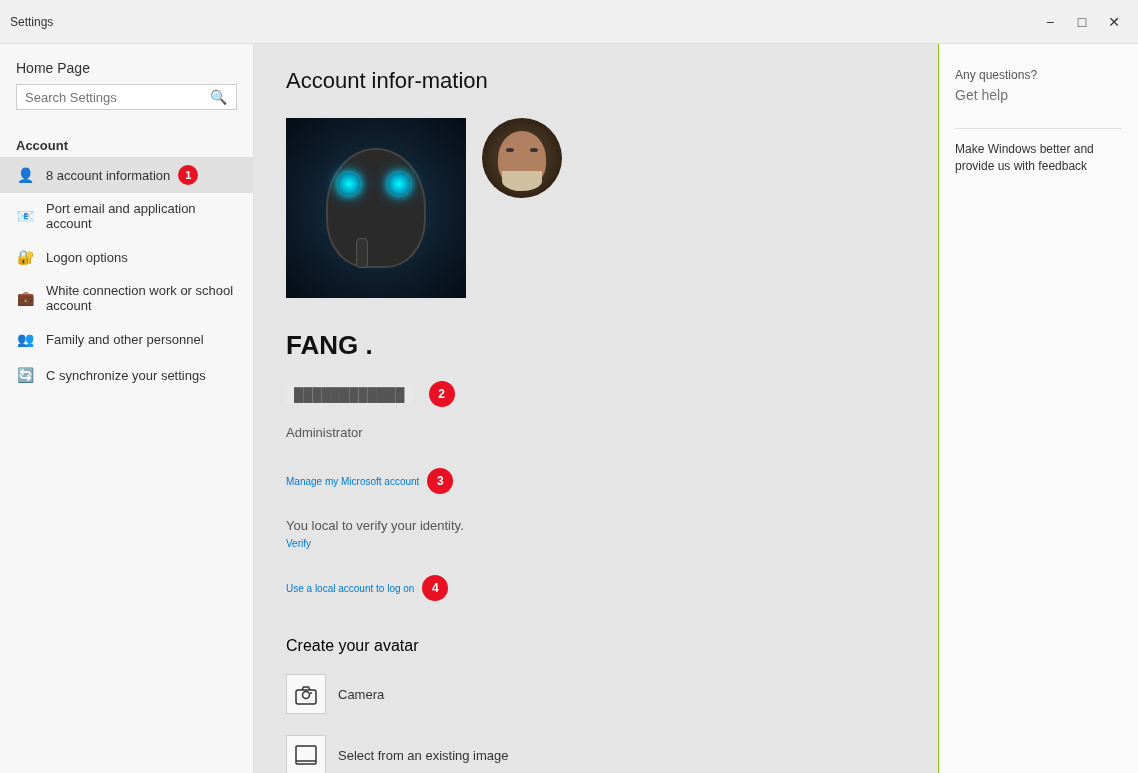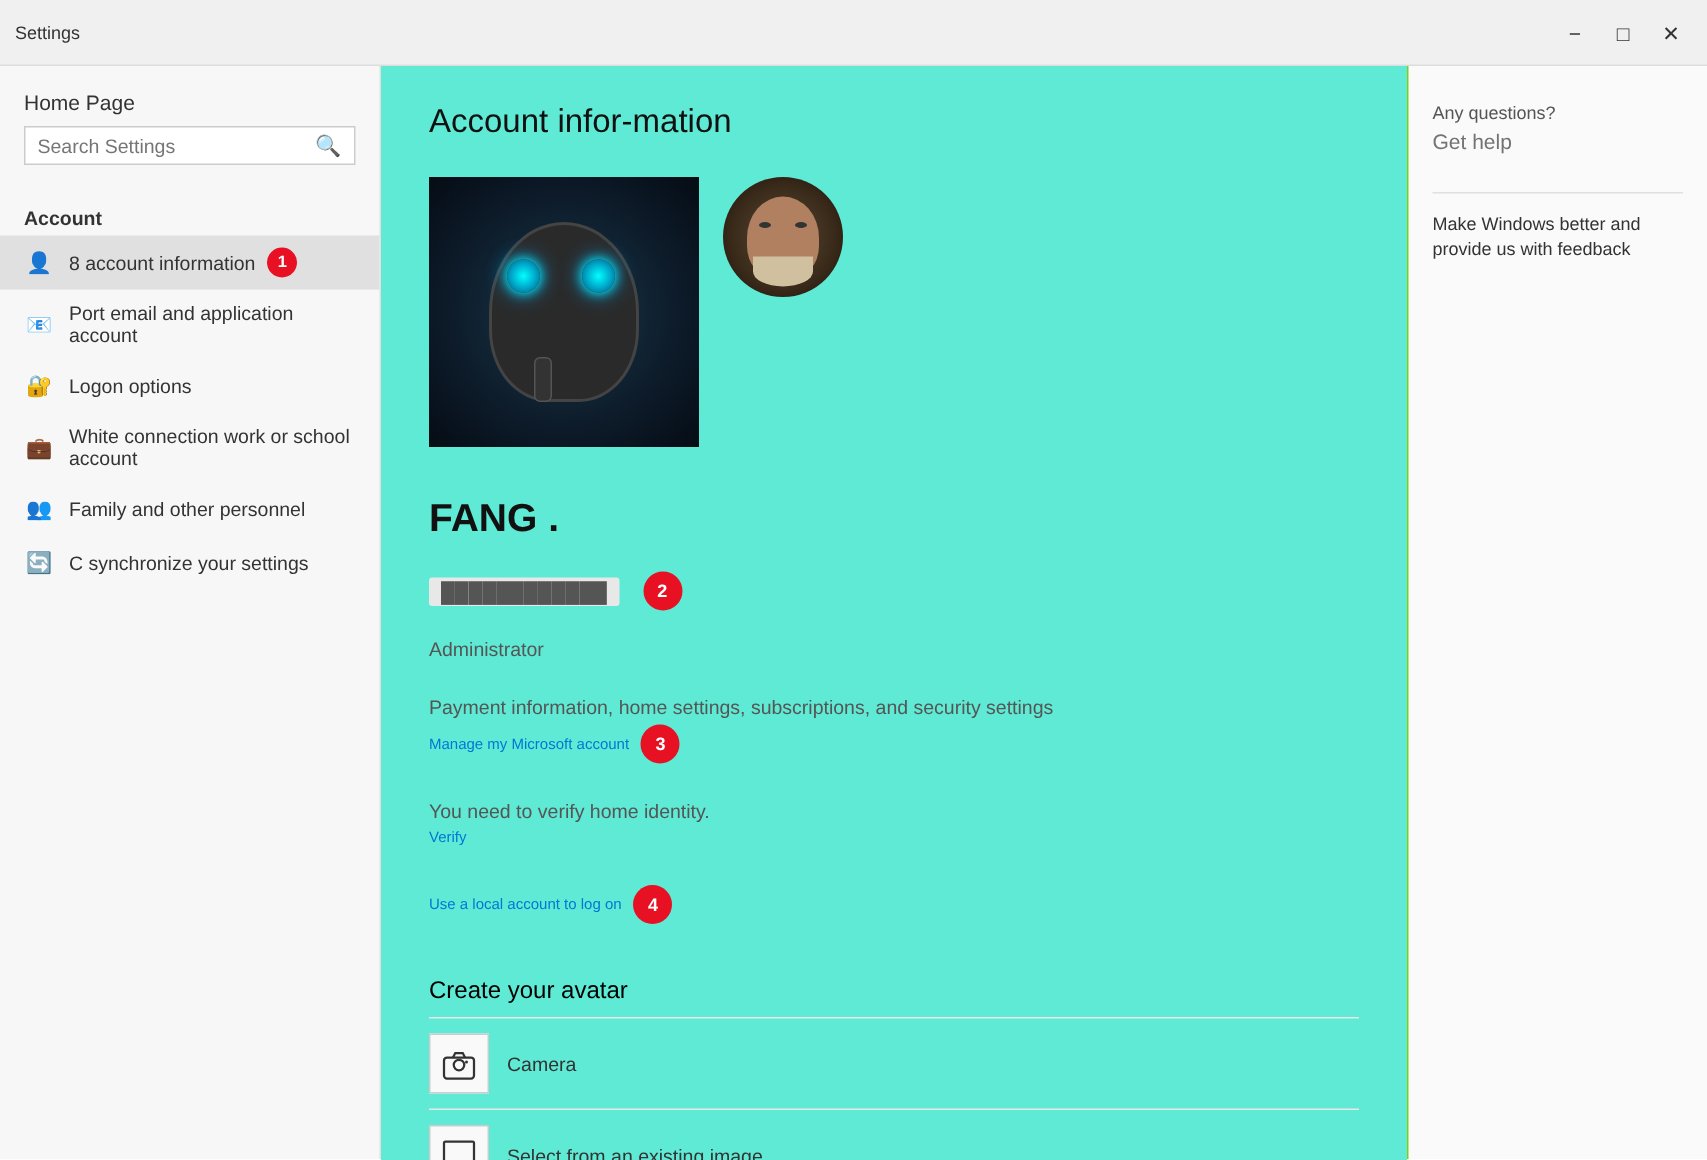--- a/index.html
+++ b/index.html
@@ -138,21 +138,21 @@
       font-size: 11px;
       font-weight: bold;
       margin-left: 8px;
     }
 
     
     .main-content {
       flex: 1;
       overflow-y: auto;
       padding: 24px 32px;
-      background: #5eead4;
+      background: #e5e5e5;
     }
 
     .page-title {
       font-size: 22px;
       font-weight: 300;
       color: #111;
       margin-bottom: 24px;
     }
 
     .account-section {
@@ -513,29 +513,28 @@
       <div class="user-name">FANG .</div>
 
       <div class="user-email-row">
         <span class="user-email">████████████</span>
         <span class="badge step-badge">2</span>
       </div>
 
       <div class="user-role">Administrator</div>
 
       <div class="section-block">
-        <p class="info-text">Payment information, home settings, subscriptions, and security settings</p>
         <div style="margin-top:4px; display:flex; align-items:center;">
           <a class="link-text">Manage my Microsoft account</a>
           <span class="step-badge">3</span>
         </div>
       </div>
 
       <div class="section-block">
-        <p class="info-text">You need to verify home identity.</p>
+        <p class="info-text">You local to verify your identity.</p>
         <a class="link-text">Verify</a>
       </div>
 
       <div class="section-block">
         <div style="display:flex; align-items:center;">
           <a class="link-text">Use a local account to log on</a>
           <span class="step-badge">4</span>
         </div>
       </div>
 

